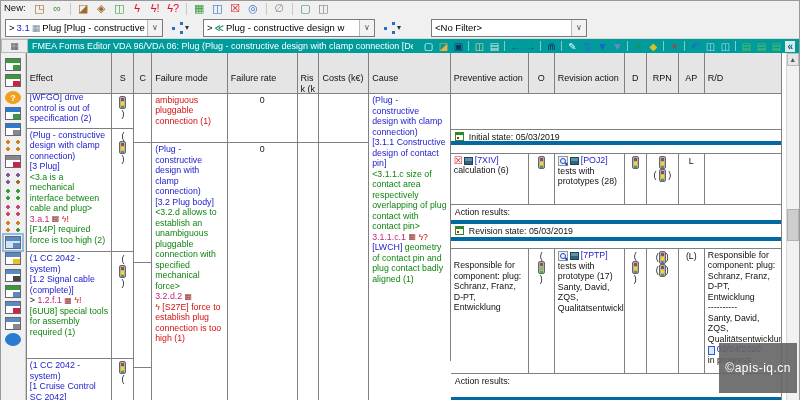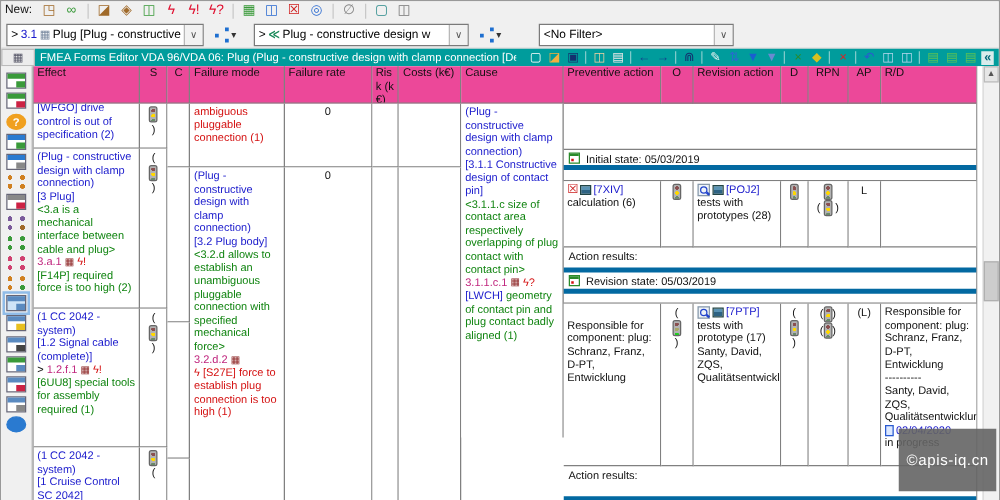--- a/index.html
+++ b/index.html
@@ -47,21 +47,21 @@
      radial-gradient(circle 2px at 3px 3px,var(--c1) 98%,transparent),
      radial-gradient(circle 2px at 13px 3px,var(--c1) 98%,transparent),
      radial-gradient(circle 2px at 3px 10px,var(--c1) 98%,transparent),
      radial-gradient(circle 2px at 13px 10px,var(--c2) 98%,transparent)}
   .sb.net::before,.sb.net::after{display:none}
   .sb.sel{outline:2px solid #90bce8;outline-offset:1px;background:#cfe4f7}
 
   
   .grid{display:flex;width:756px;border-left:1px solid #808080;border-right:1px solid #808080;background:#fff;font-size:8.8px;line-height:10.5px;color:#111}
   .col{display:flex;flex-direction:column}
-  .hc{height:30px;padding:0 3px;font-size:9px;border-right:1px solid #808080;border-bottom:1px solid #808080;overflow:hidden;background:#ec4899}
+  .hc{height:30px;padding:20px 3px;font-size:9px;border-right:1px solid #808080;border-bottom:1px solid #808080;overflow:hidden;background:#e5e5e5}
   .ctrh{text-align:center}
   .wrapall{word-break:break-all}
   .cell{padding:1px 3px;border-right:1px solid #808080;border-bottom:1px solid #808080;overflow:hidden;background:#fff}
   .noB{border-bottom:none}
   .noR{border-right:none}
   .ctr{text-align:center}
   .vcell{text-align:center;padding:2px 0}
   .h36{height:36px}.h128{height:128px}.h111{height:111px}.h43{height:43px}
   .h51{height:51px}.h124{height:124px}.h109{height:109px}.h34{height:34px}
   .h267{height:267px}

